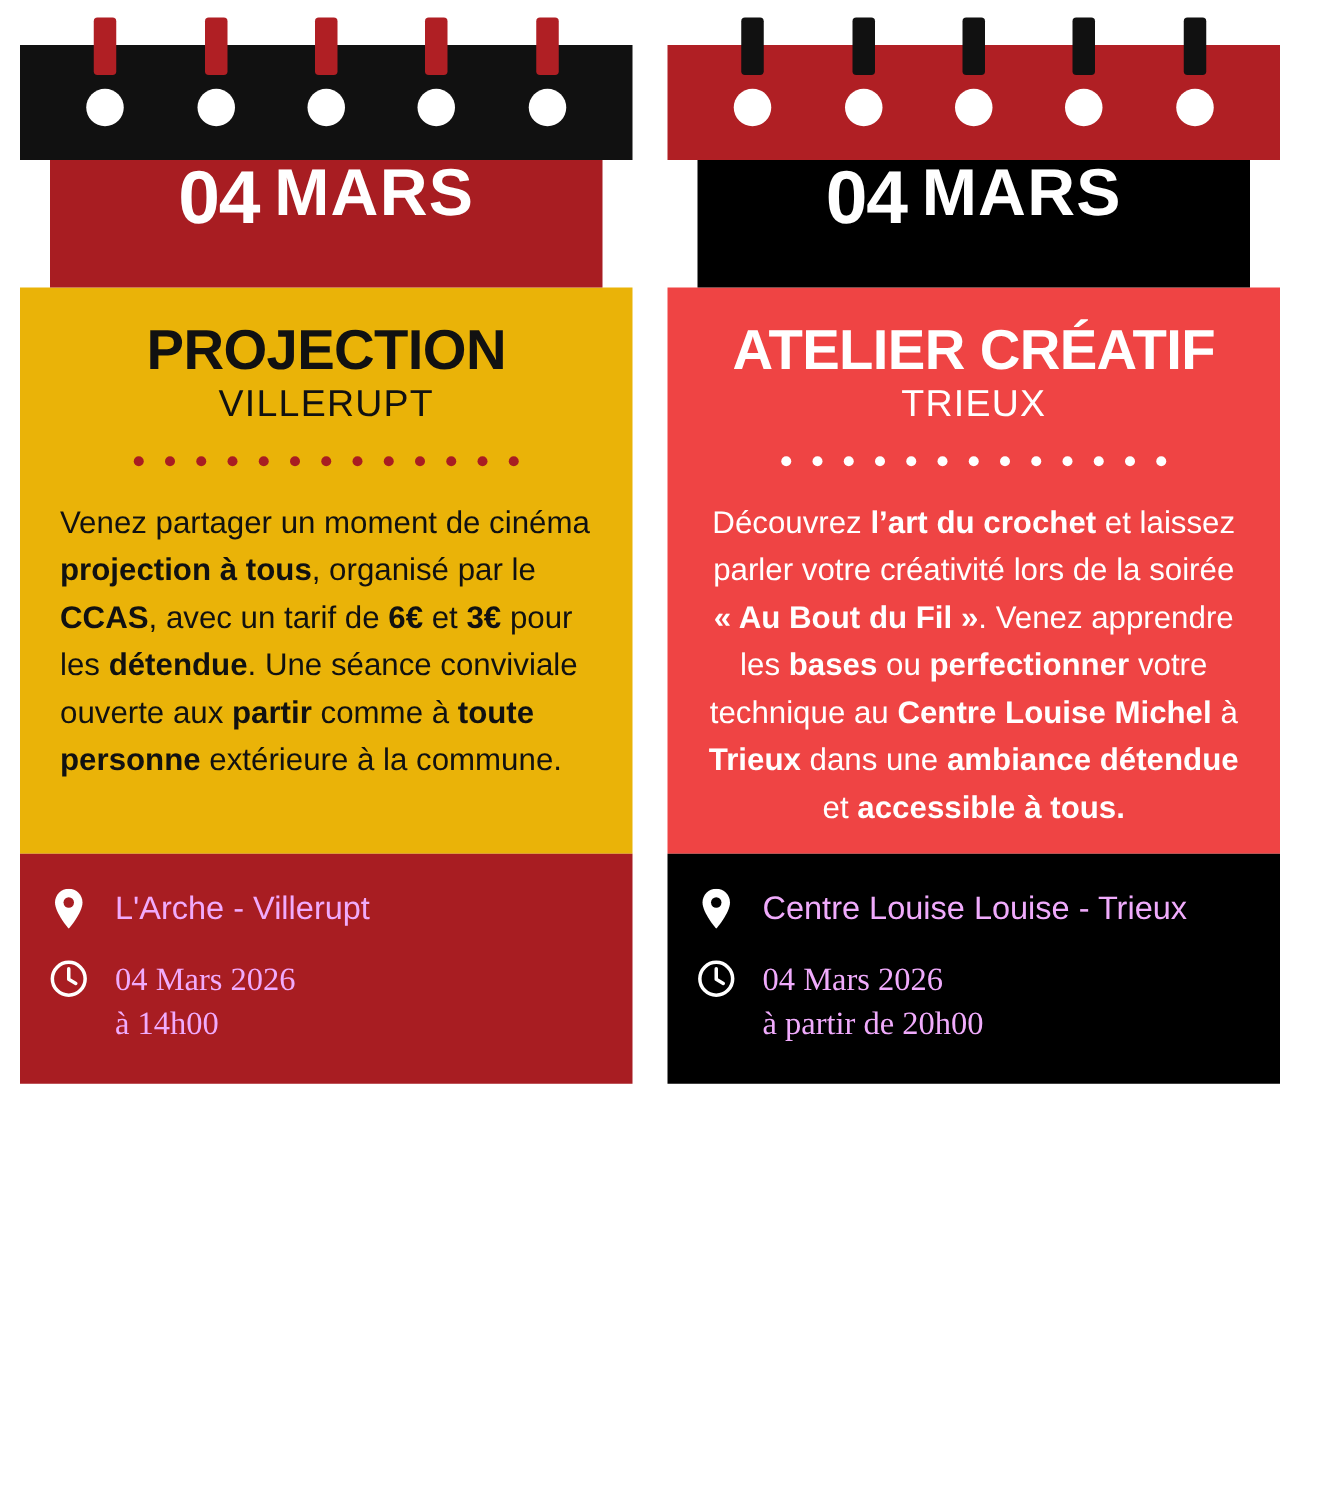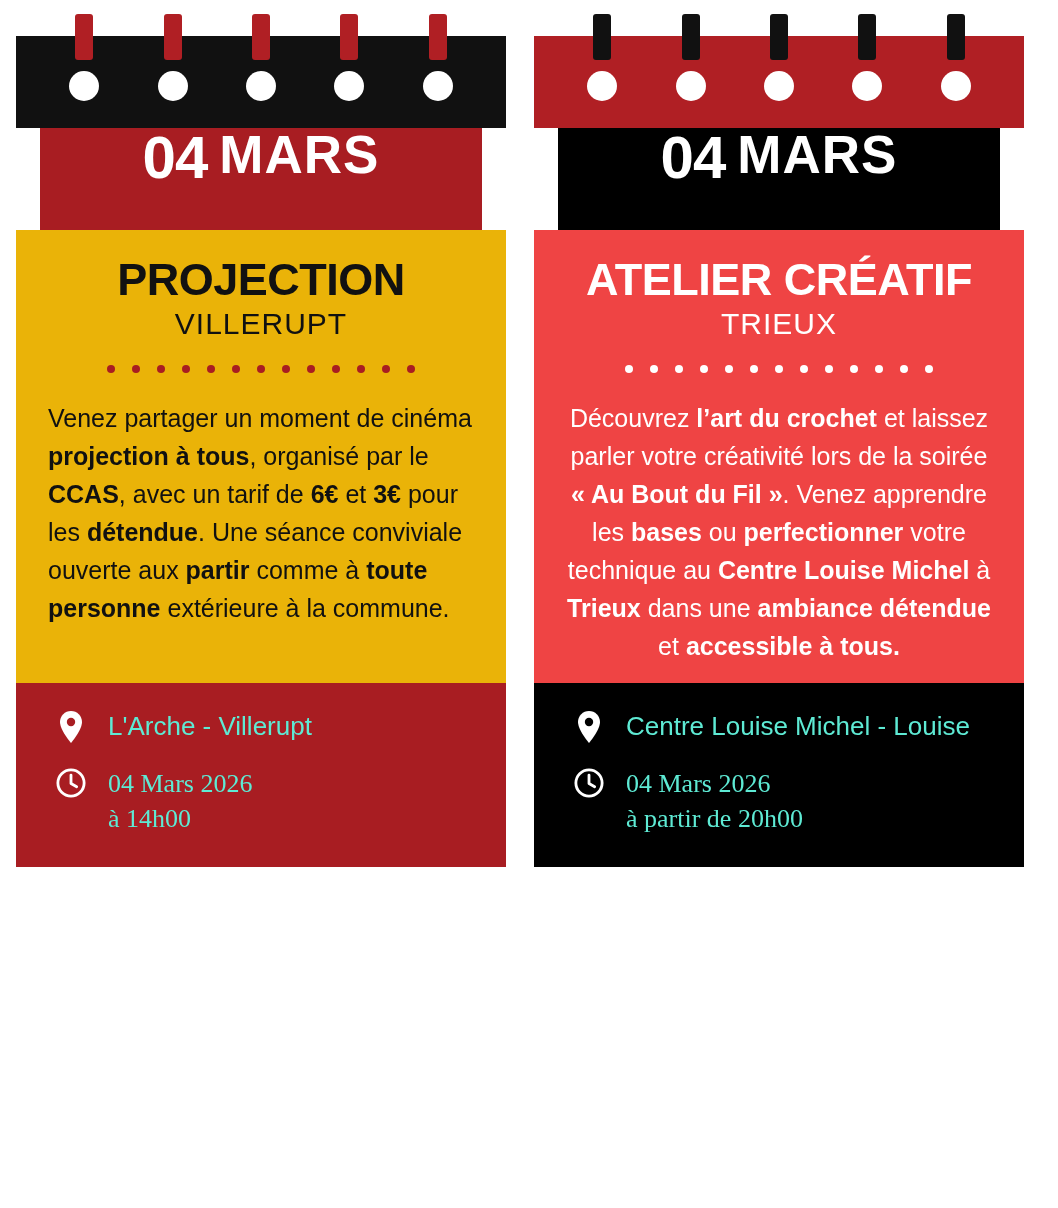--- a/index.html
+++ b/index.html
@@ -145,22 +145,22 @@
     font-size: 25px;
     line-height: 1.52;
     margin: 0 0 26px 0;
   }
   .para:last-child { margin-bottom: 0; }
   .card-b .para { text-align: center; }
   .para b { font-weight: bold; }
 
   
   .footer {
-    padding: 26px 28px 30px 40px;
-    color: #5eead4;
+    padding: 26px 28px 30px 24px;
+    color: #f0abfc;
   }
   .card-a .footer { background: #a81d22; }
   .card-b .footer { background: #000000; }
   .foot-row {
     display: flex;
     align-items: flex-start;
     gap: 22px;
     margin-bottom: 22px;
   }
   .foot-row:last-child { margin-bottom: 0; font-family: Liberation Serif, serif; }
@@ -299,21 +299,21 @@
       </div>
 
       <div class="footer">
         <div class="foot-row">
           <span class="foot-ico">
             <svg width="26" height="32" viewBox="0 0 24 32" aria-hidden="true">
               <path d="M12 0C5.9 0 1 4.9 1 11c0 8.2 11 21 11 21s11-12.8 11-21C23 4.9 18.1 0 12 0z" fill="#ffffff"></path>
               <circle cx="12" cy="11" r="4.2" fill="#000000"></circle>
             </svg>
           </span>
-          <span class="foot-text">Centre Louise Michel - Louise</span>
+          <span class="foot-text">Centre Louise Louise - Trieux</span>
         </div>
         <div class="foot-row">
           <span class="foot-ico">
             <svg width="30" height="30" viewBox="0 0 32 32" aria-hidden="true">
               <circle cx="16" cy="16" r="14" fill="none" stroke="#ffffff" stroke-width="3"></circle>
               <path d="M16 7.5v9l6 3.5" fill="none" stroke="#ffffff" stroke-width="3" stroke-linecap="round" stroke-linejoin="round"></path>
             </svg>
           </span>
           <span class="foot-text">04 Mars 2026<br>à partir de 20h00</span>
         </div>

